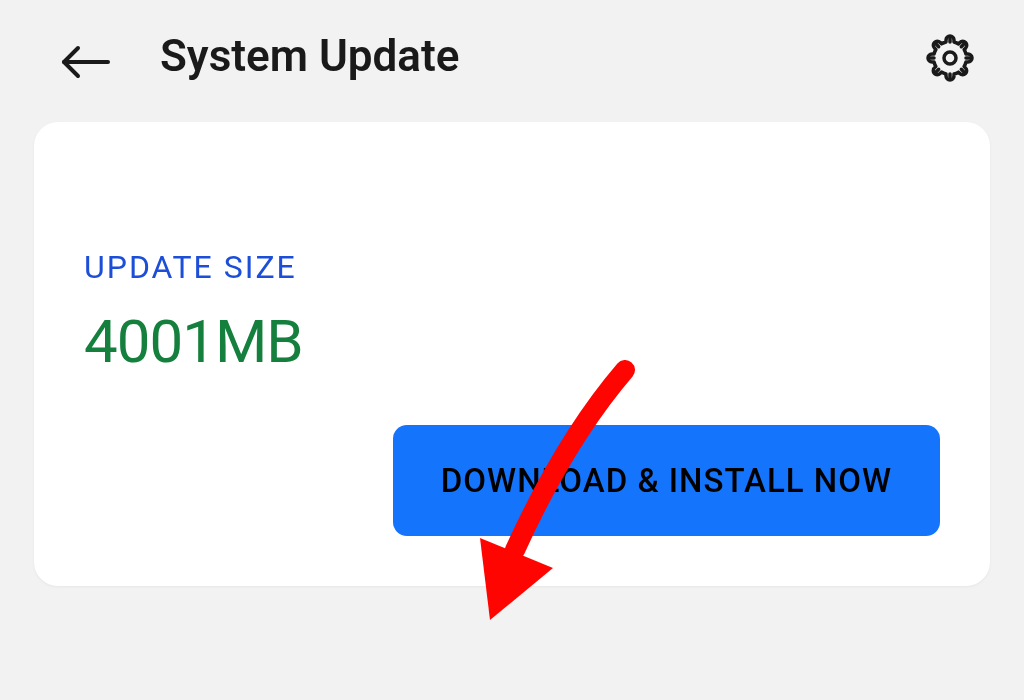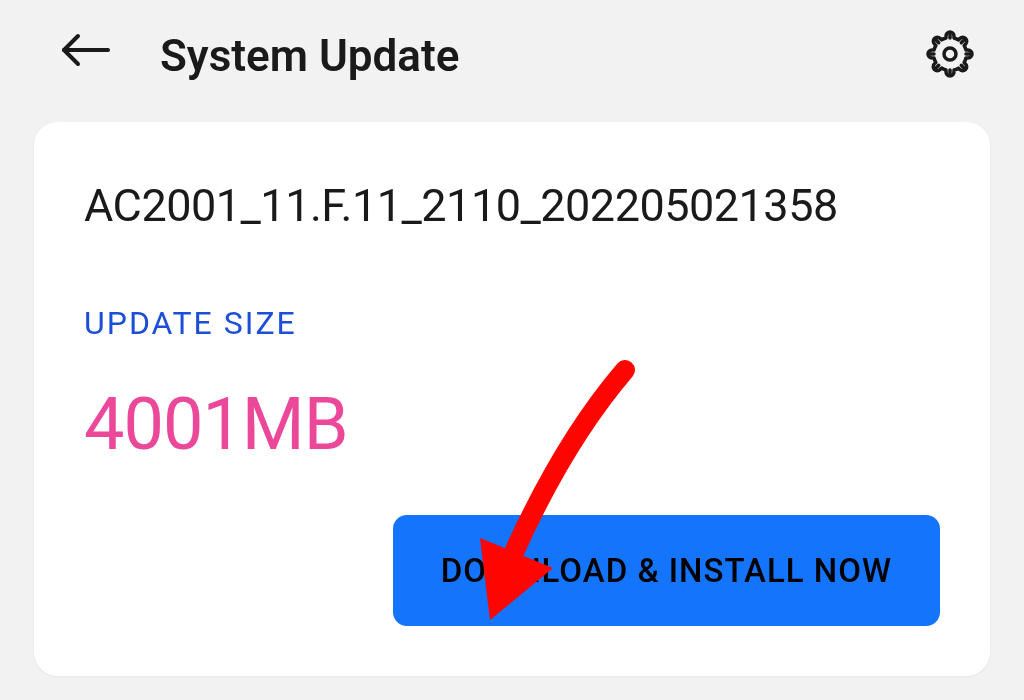--- a/index.html
+++ b/index.html
@@ -10,21 +10,21 @@
     body {
       font-family: -apple-system, BlinkMacSystemFont, 'Segoe UI', Roboto, Helvetica, Arial, sans-serif;
       background: #f2f2f2;
       width: 1024px;
       height: 700px;
       overflow: hidden;
       position: relative;
     }
     .header {
       display: flex;
-      align-items: flex-start;
+      align-items: flex-end;
       padding: 30px 50px 40px 60px;
     }
     .back-icon {
       cursor: pointer;
       display: flex;
       align-items: center;
       justify-content: center;
     }
     .back-icon svg {
       width: 50px;
@@ -63,24 +63,24 @@
       letter-spacing: -0.5px;
     }
     .size-label {
       font-size: 32px;
       font-weight: 400;
       color: #1d4ed8;
       letter-spacing: 2px;
       margin-top: 70px;
     }
     .size-value {
-      font-size: 72px;
+      font-size: 60px;
       font-weight: 400;
-      color: #ec4899;
-      margin-top: 40px;
+      color: #15803d;
+      margin-top: 20px;
       letter-spacing: -1px;
     }
     .button-container {
       display: flex;
       justify-content: flex-end;
       margin-top: 48px;
     }
     .download-button {
       background: #1474fb;
       color: #000000;
@@ -117,21 +117,20 @@
   <div class="settings-icon">
     <svg viewBox="0 0 48 48" fill="none" stroke="#1a1a1a" stroke-width="3.5" stroke-linecap="round" stroke-linejoin="round">
       <circle cx="24" cy="24" r="6"></circle>
       <path d="M24 4 L24 8 M24 40 L24 44 M44 24 L40 24 M8 24 L4 24 M38.14 9.86 L35.31 12.69 M12.69 35.31 L9.86 38.14 M38.14 38.14 L35.31 35.31 M12.69 12.69 L9.86 9.86"></path>
       <path d="M24 2a4 4 0 0 1 4 4v2a16 16 0 0 1 4.5 1.9l1.4-1.4a4 4 0 0 1 5.66 0l0 0a4 4 0 0 1 0 5.66l-1.4 1.4A16 16 0 0 1 40 20h2a4 4 0 0 1 4 4 4 4 0 0 1-4 4h-2a16 16 0 0 1-1.9 4.5l1.4 1.4a4 4 0 0 1 0 5.66 4 4 0 0 1-5.66 0l-1.4-1.4A16 16 0 0 1 28 40v2a4 4 0 0 1-4 4 4 4 0 0 1-4-4v-2a16 16 0 0 1-4.5-1.9l-1.4 1.4a4 4 0 0 1-5.66 0 4 4 0 0 1 0-5.66l1.4-1.4A16 16 0 0 1 8 28H6a4 4 0 0 1-4-4 4 4 0 0 1 4-4h2a16 16 0 0 1 1.9-4.5l-1.4-1.4a4 4 0 0 1 0-5.66 4 4 0 0 1 5.66 0l1.4 1.4A16 16 0 0 1 20 8V6a4 4 0 0 1 4-4z"></path>
     </svg>
   </div>
 </div>
 
 <div class="card">
-  <div class="version">AC2001_11.F.11_2110_202205021358</div>
   <div class="size-label">UPDATE SIZE</div>
   <div class="size-value">4001MB</div>
   <div class="button-container">
     <button class="download-button">DOWNLOAD &amp; INSTALL NOW</button>
   </div>
 </div>
 
 <svg class="arrow-annotation" viewBox="0 0 220 270">
   <defs>
     <marker id="arrowhead" markerWidth="1" markerHeight="1" refX="0" refY="0" orient="auto">

